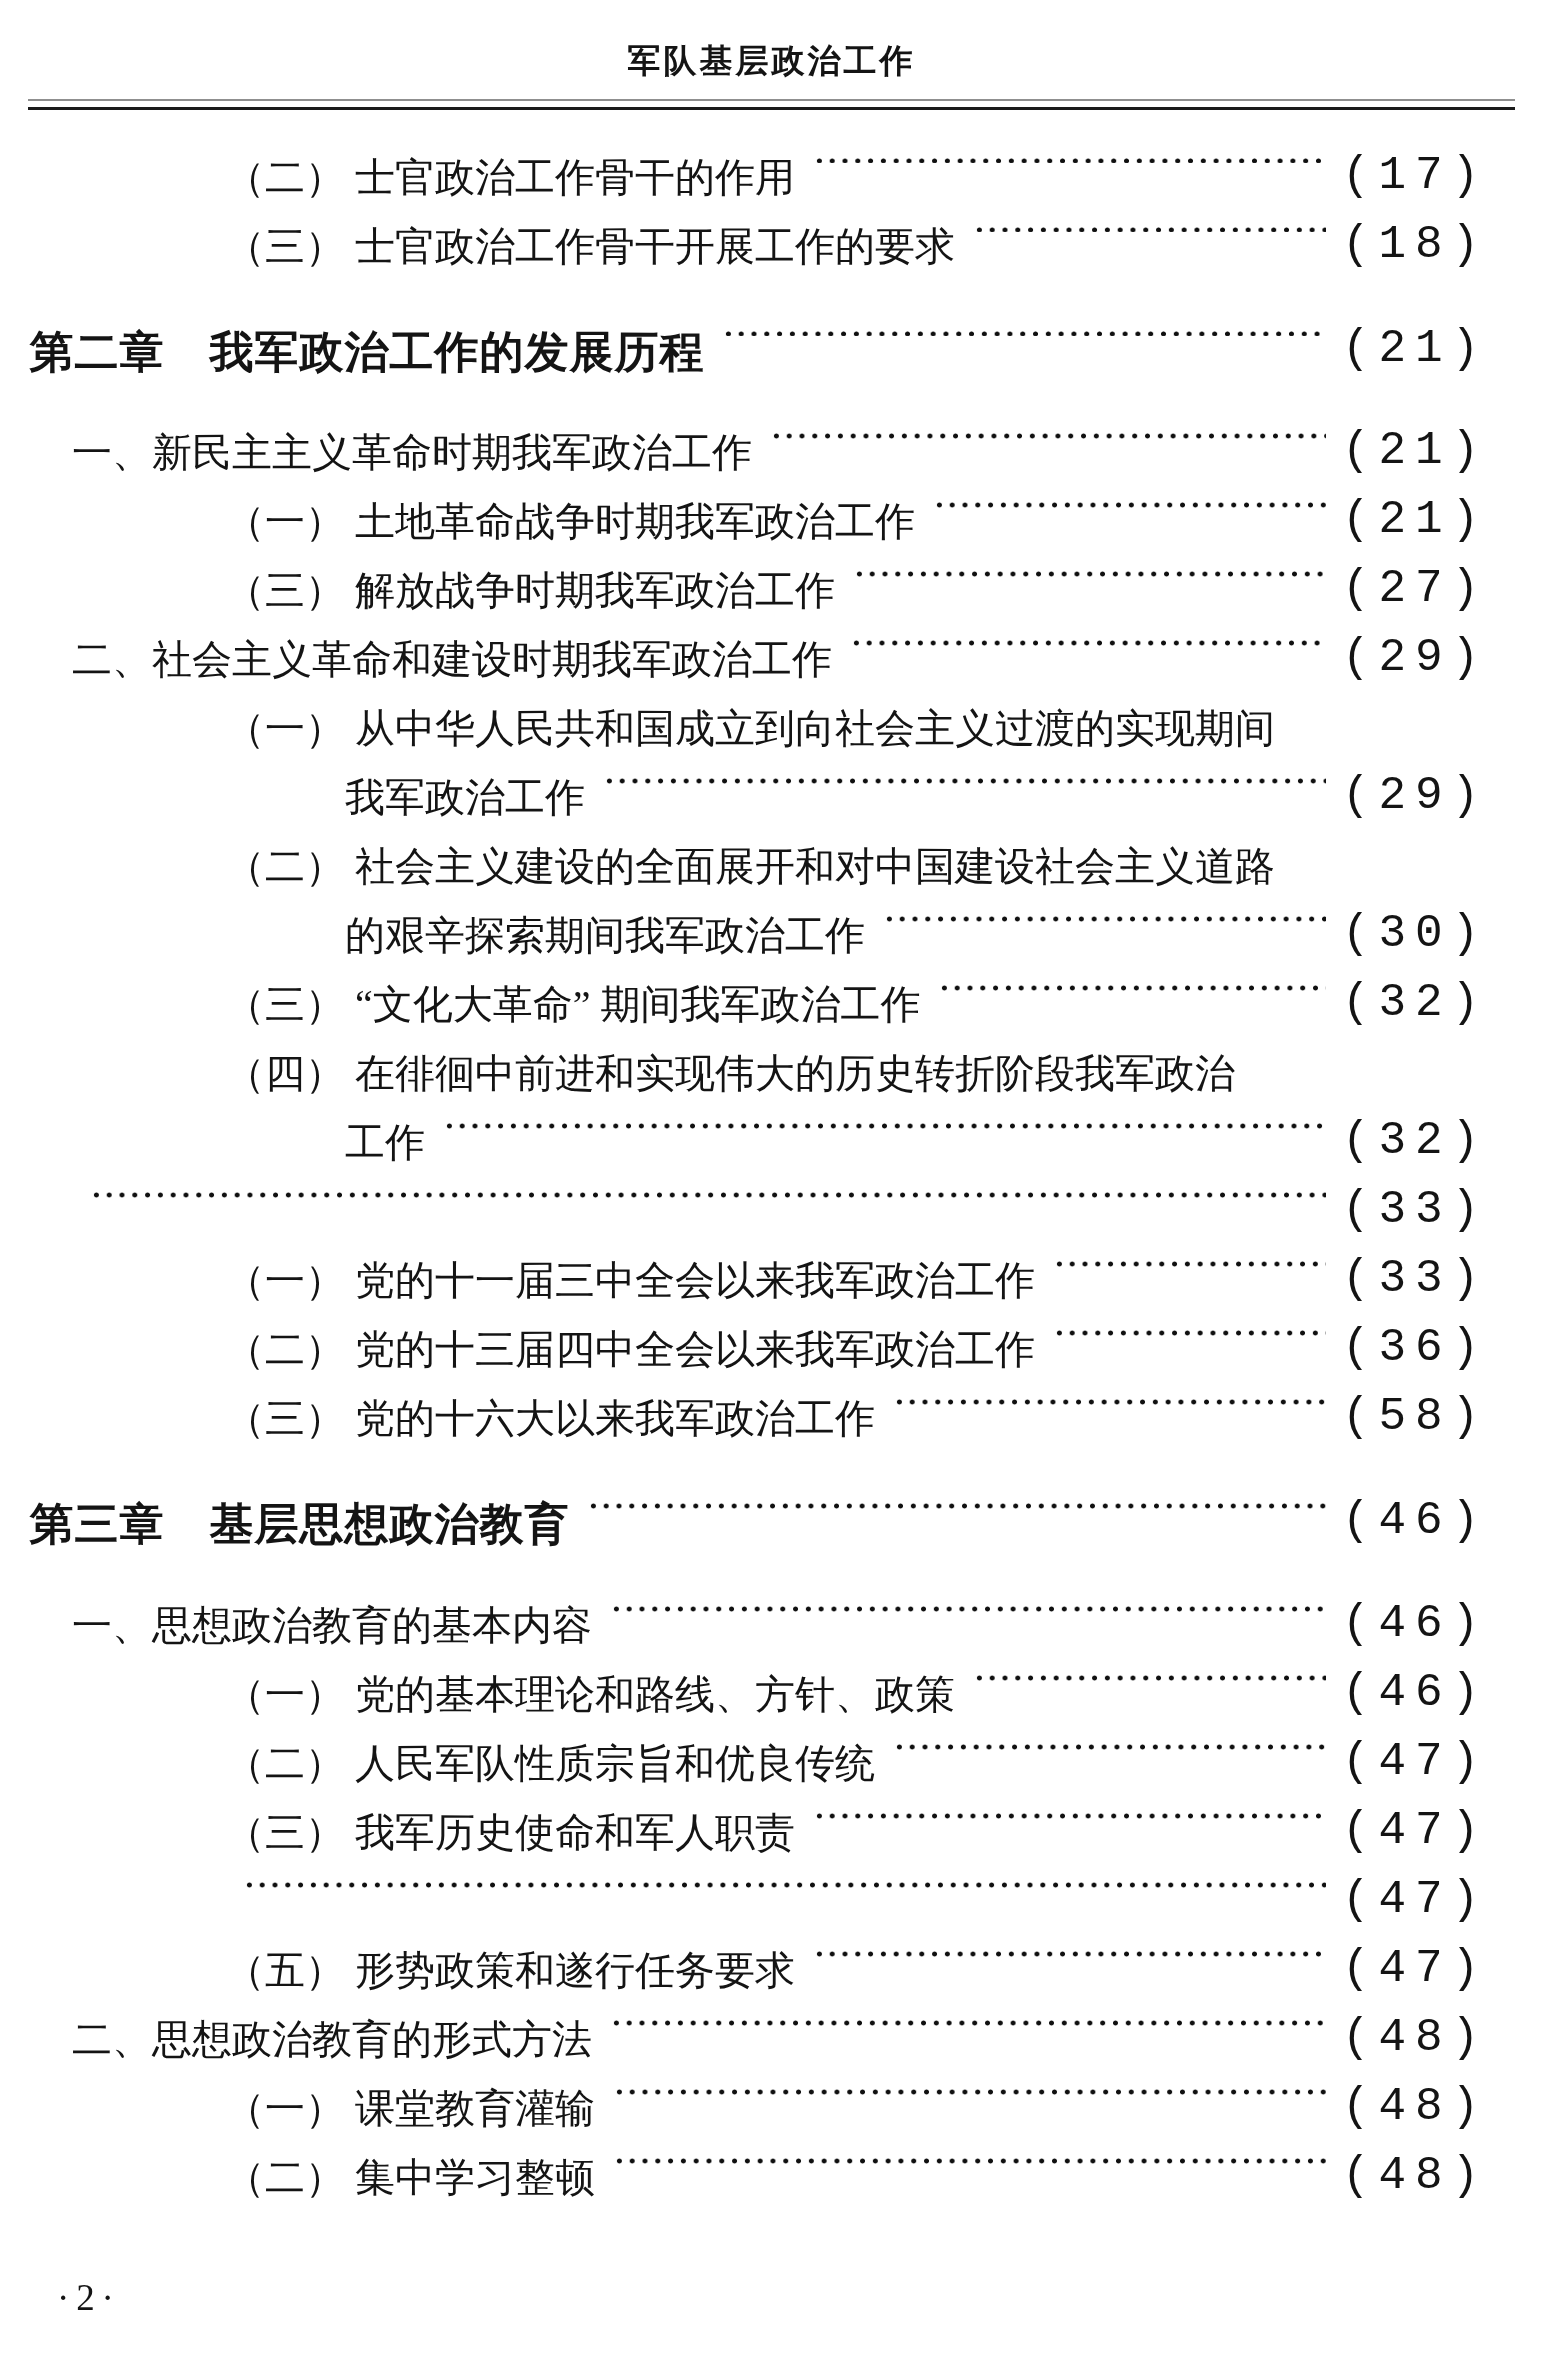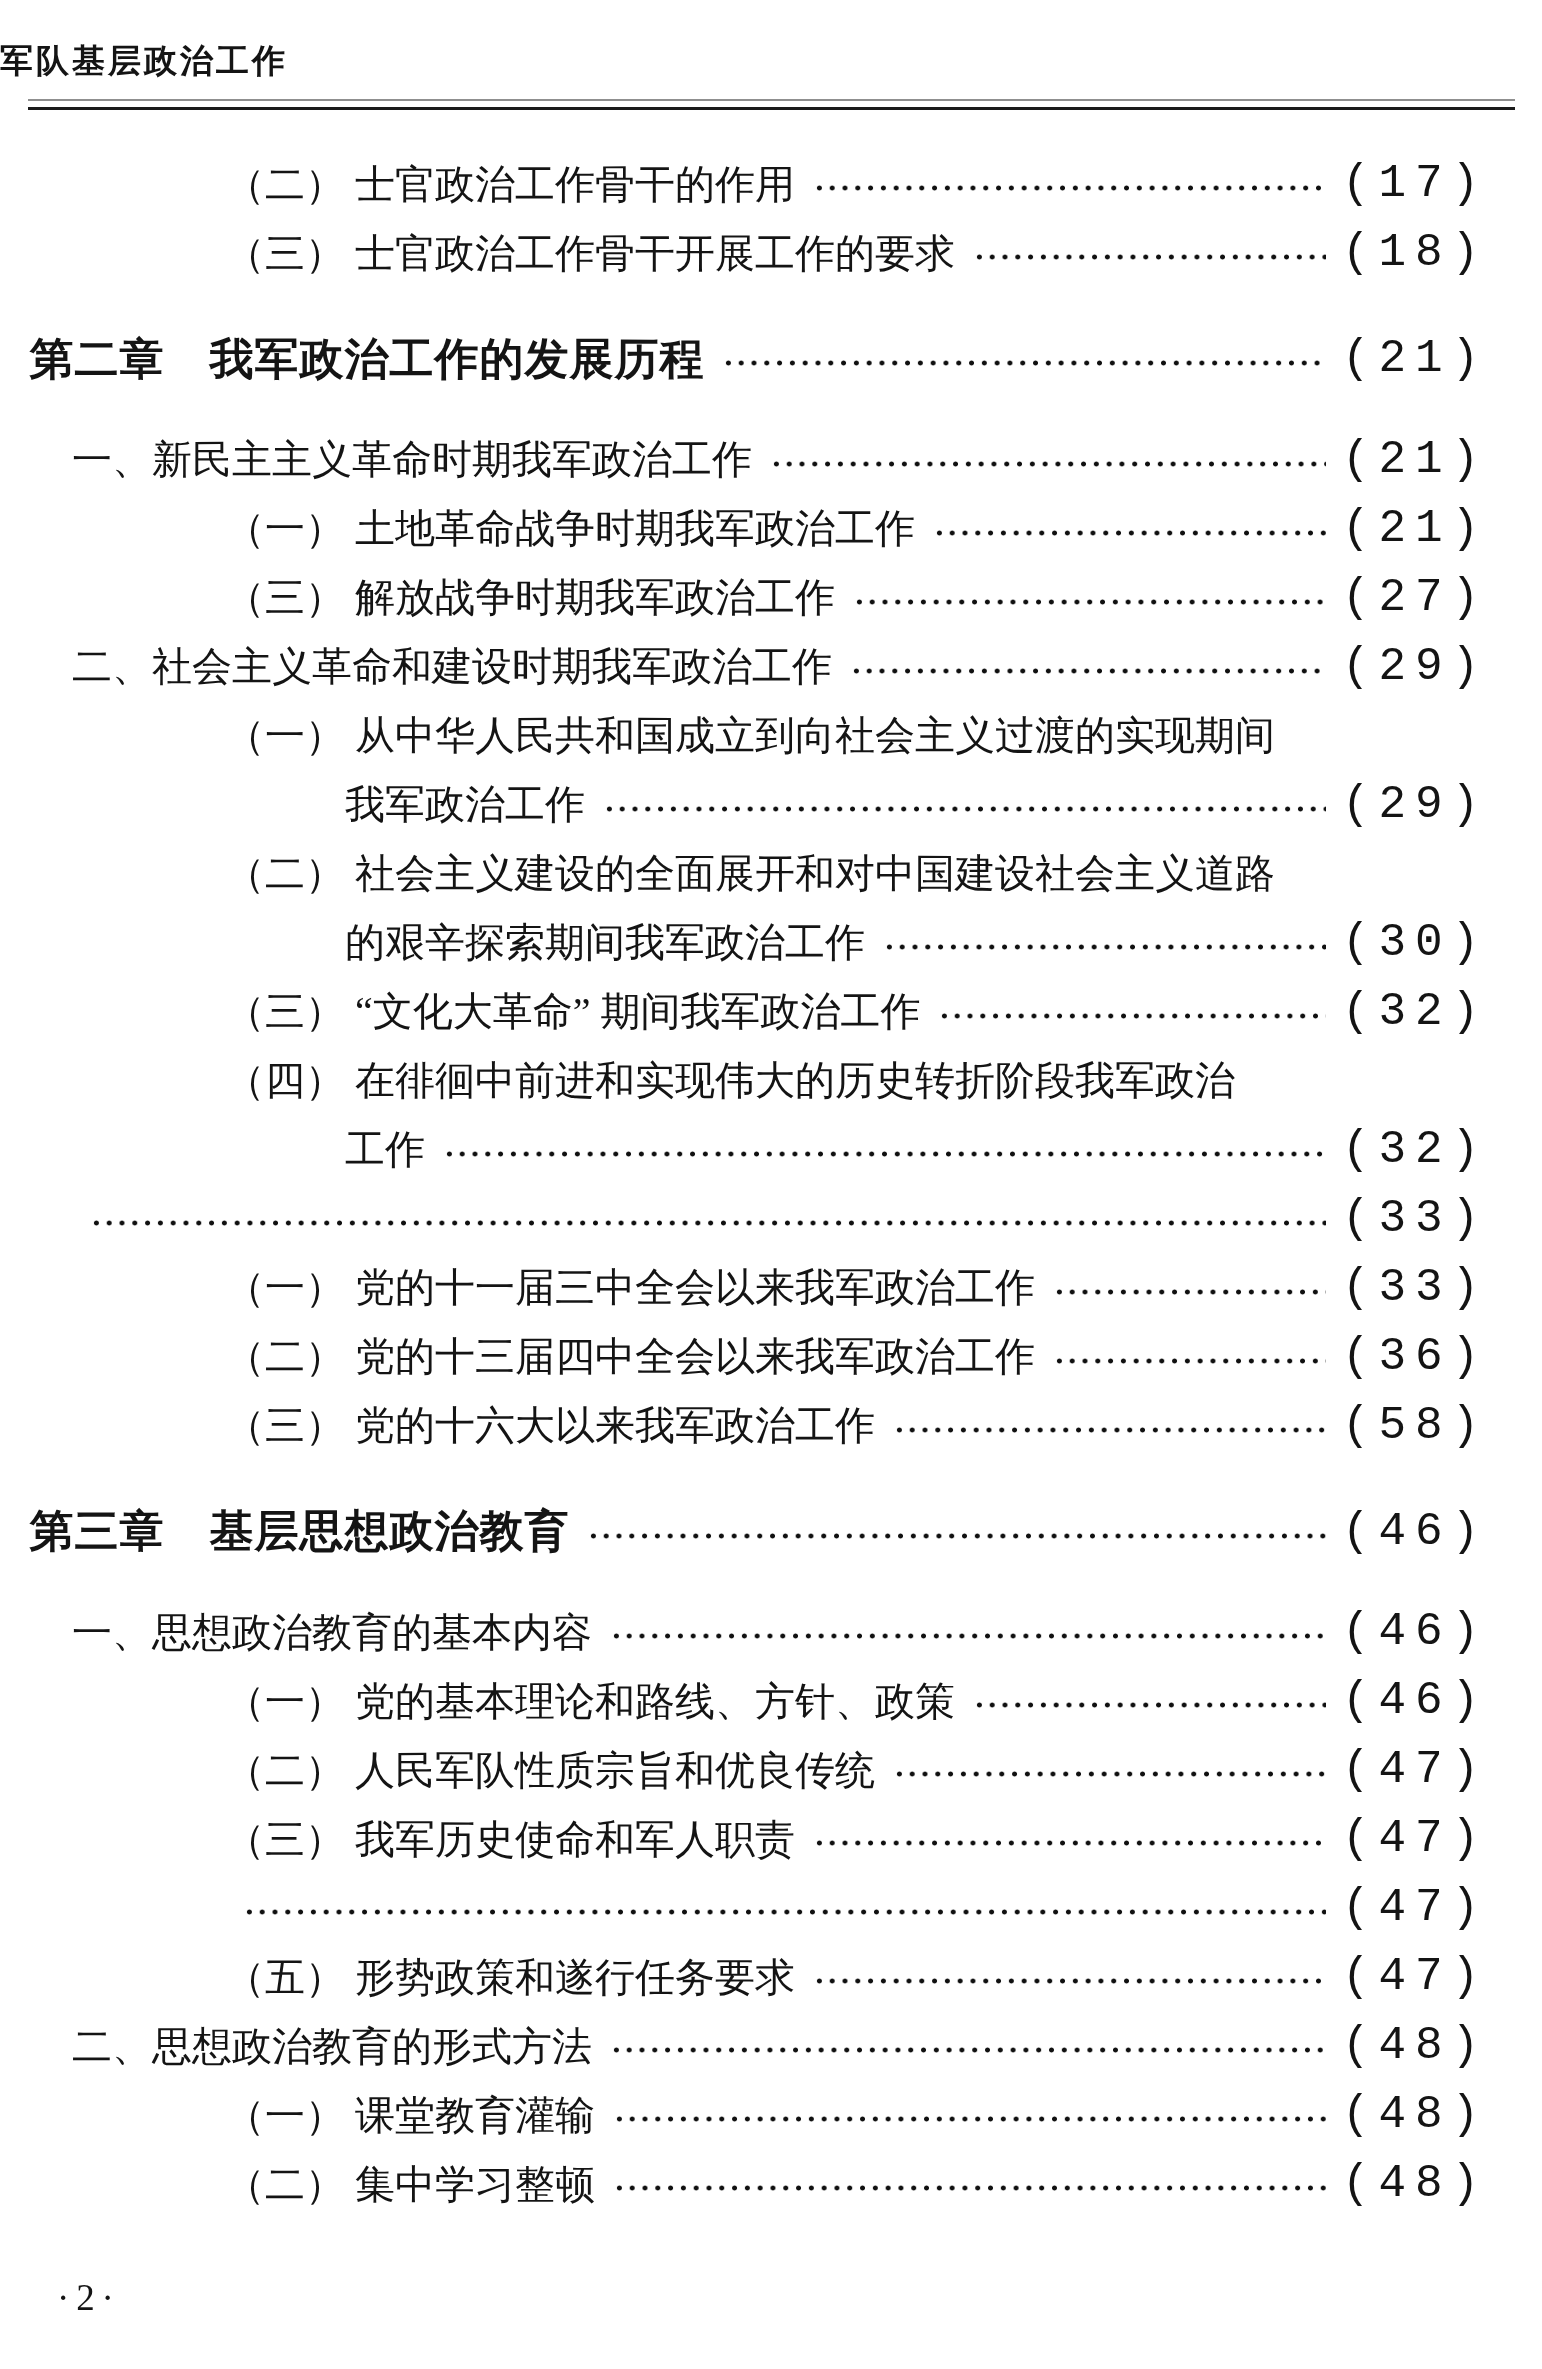--- a/index.html
+++ b/index.html
@@ -3,36 +3,36 @@
 <meta charset="utf-8">
 <style>
   html,body{margin:0;padding:0;}
   body{
     width:1543px;height:2369px;
     background:#ffffff;color:#141414;
     font-family:"Liberation Serif", serif;
     position:relative;overflow:hidden;
   }
   
-  .page-header{padding-top:39px;}
+  .page-header{padding-top:39px;text-align:center;}
   .header-title{
     font-family:"Liberation Sans", sans-serif;
     font-weight:700;font-size:33px;letter-spacing:3px;
     display:inline-block;
   }
   .rule{
     margin:14.8px 27.6px 0 27.6px;
     height:5.9px;
     border-top:2px solid #8f8f8f;
     border-bottom:3px solid #1b1b1b;
   }
   
   .toc{padding:40px 55px 0 0;}
   .row{
-    display:flex;align-items:center;
+    display:flex;align-items:flex-start;
     height:69px;font-size:40px;white-space:nowrap;
   }
   .row .t{white-space:nowrap;}
   .lvl-ch{
     font-family:"Liberation Sans", sans-serif;
     font-weight:700;font-size:44px;height:73px;
     margin:35px 0 29.6px 29.6px;letter-spacing:1px;
   }
   .lvl-s1{margin-left:72px;}
   .lvl-s2{margin-left:225px;}

